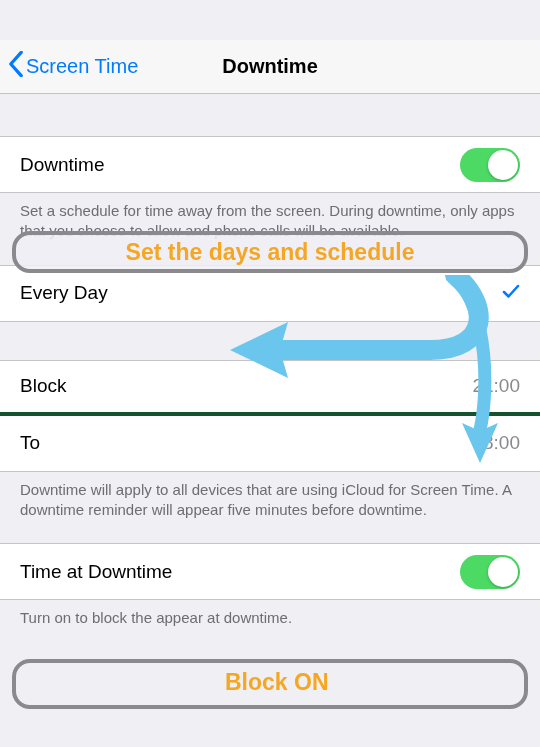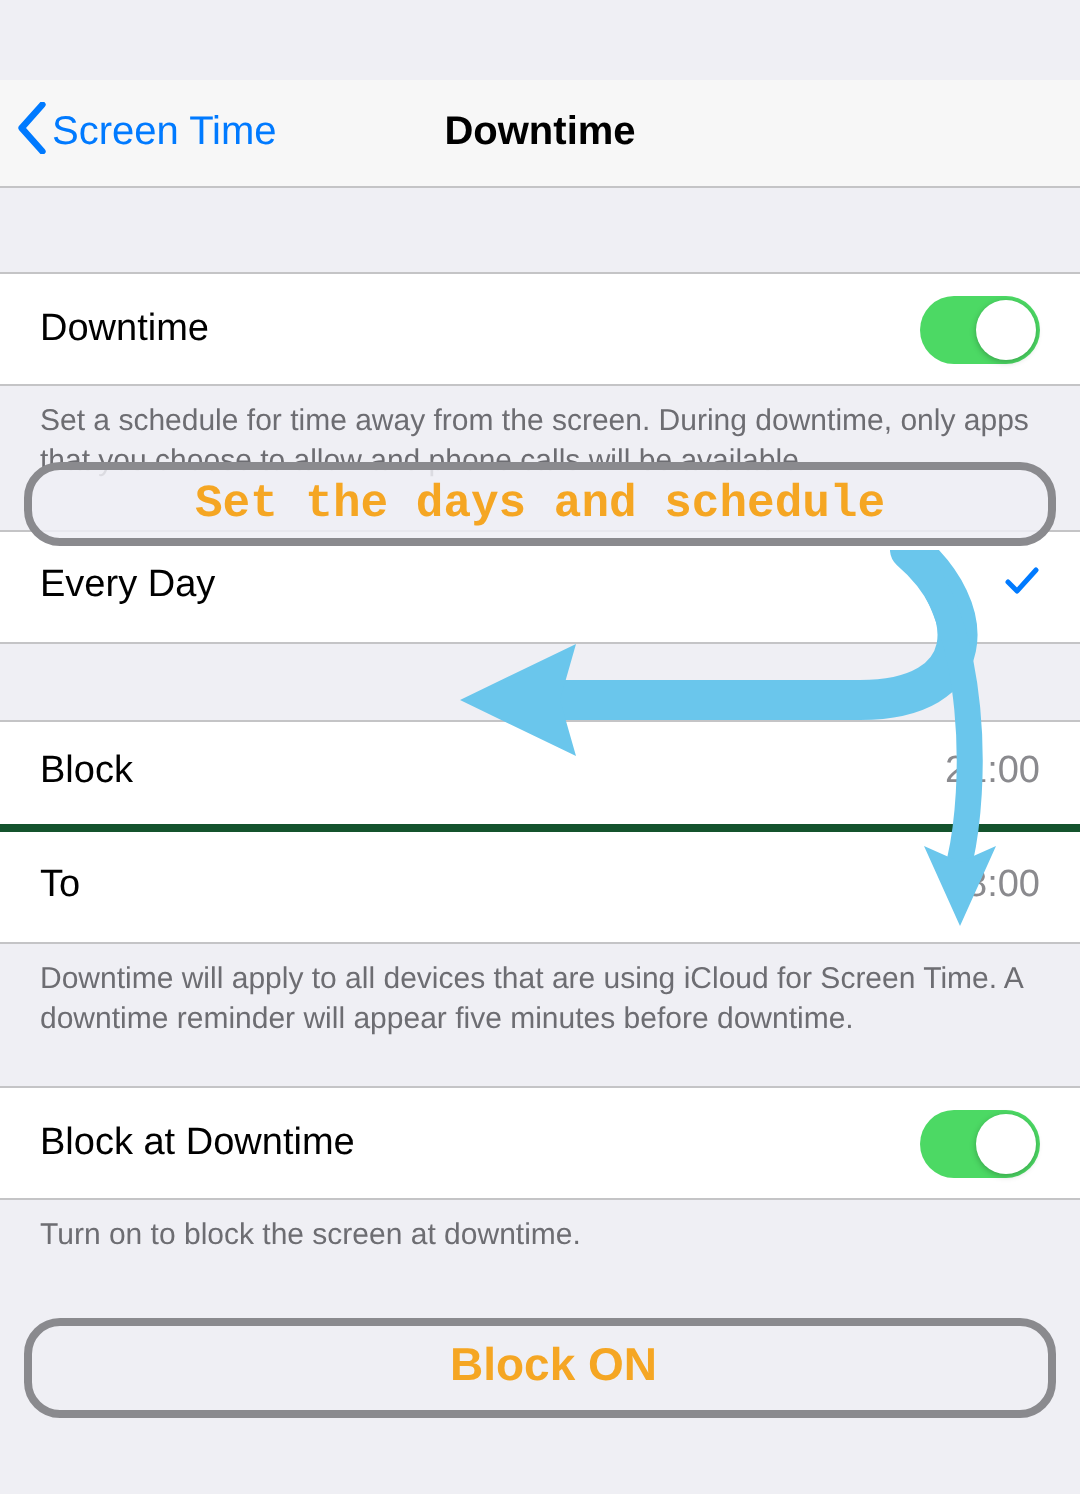--- a/index.html
+++ b/index.html
@@ -69,21 +69,20 @@
     }
     .check { color: #007aff; }
     .check svg { width: 18px; height: 18px; }
 
     
     .annot-box {
       position: absolute;
       border: 4px solid #8a8a8e;
       border-radius: 18px;
       pointer-events: none;
-      font-family: Liberation Mono, monospace;
     }
     .annot-text {
       font-weight: 700;
       font-size: 23px;
       color: #f5a623;
       white-space: nowrap;
     }
     .arrow-svg {
       position: absolute;
       pointer-events: none;
@@ -136,27 +135,27 @@
   </div>
   <div class="row">
     <span>To</span>
     <span class="value">08:00</span>
   </div>
 </div>
 <div class="footer">Downtime will apply to all devices that are using iCloud for Screen Time. A downtime reminder will appear five minutes before downtime.</div>
 
 <div class="group">
   <div class="row">
-    <span>Block at Downtime</span>
+    <span>Time at Downtime</span>
     <div class="toggle">
       <div class="knob"></div>
     </div>
   </div>
 </div>
-<div class="footer">Turn on to block the screen at downtime.</div>
+<div class="footer">Turn on to block the appear at downtime.</div>
 
 <div class="annot-box" style="left:12px; top:231px; width:516px; height:42px; display:flex; align-items:center; justify-content:center; background:rgba(239,239,244,.85);">
   <span class="annot-text">Set the days and schedule</span>
 </div>
 
 <div class="annot-box" style="left:12px; top:659px; width:516px; height:50px;"></div>
 <div class="annot-text" style="position:absolute; left:225px; top:669px;">Block ON</div>
 
 <svg class="arrow-svg" style="left:230px; top:275px; width:270px; height:190px;" viewBox="0 0 270 190">
   <path d="M 225 0 C 260 30, 260 75, 200 75 C 120 75, 70 75, 50 75" fill="none" stroke="#6ac6ec" stroke-width="20" stroke-linecap="round"></path>

